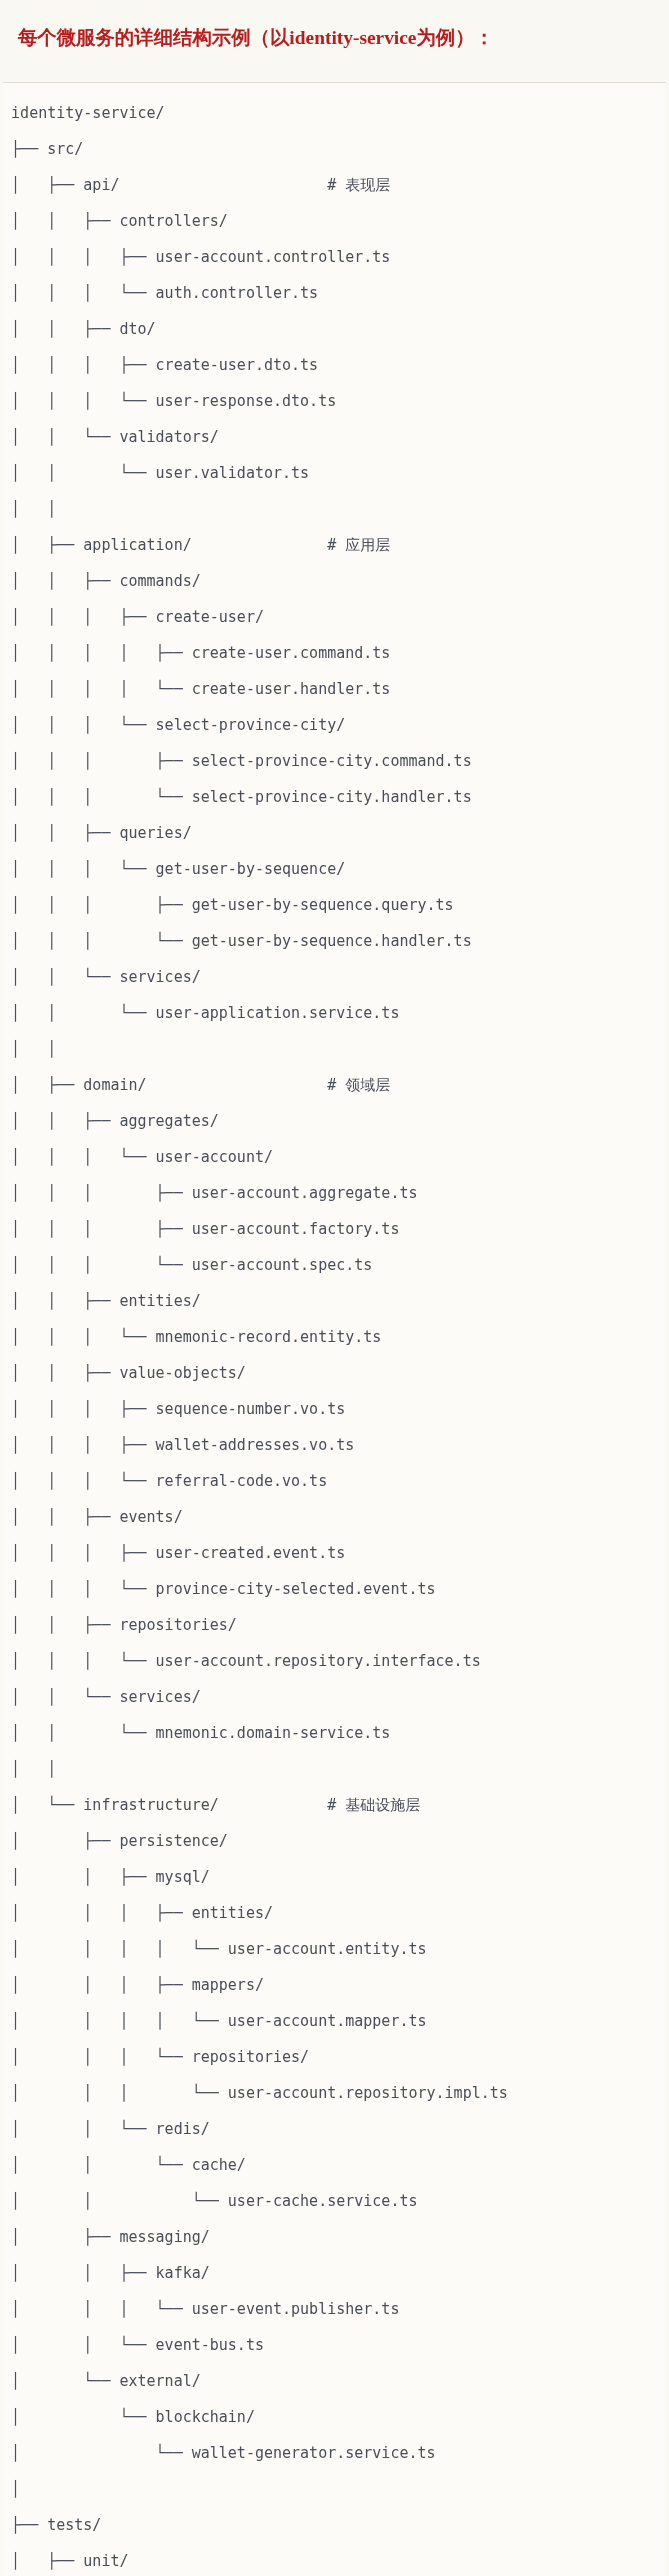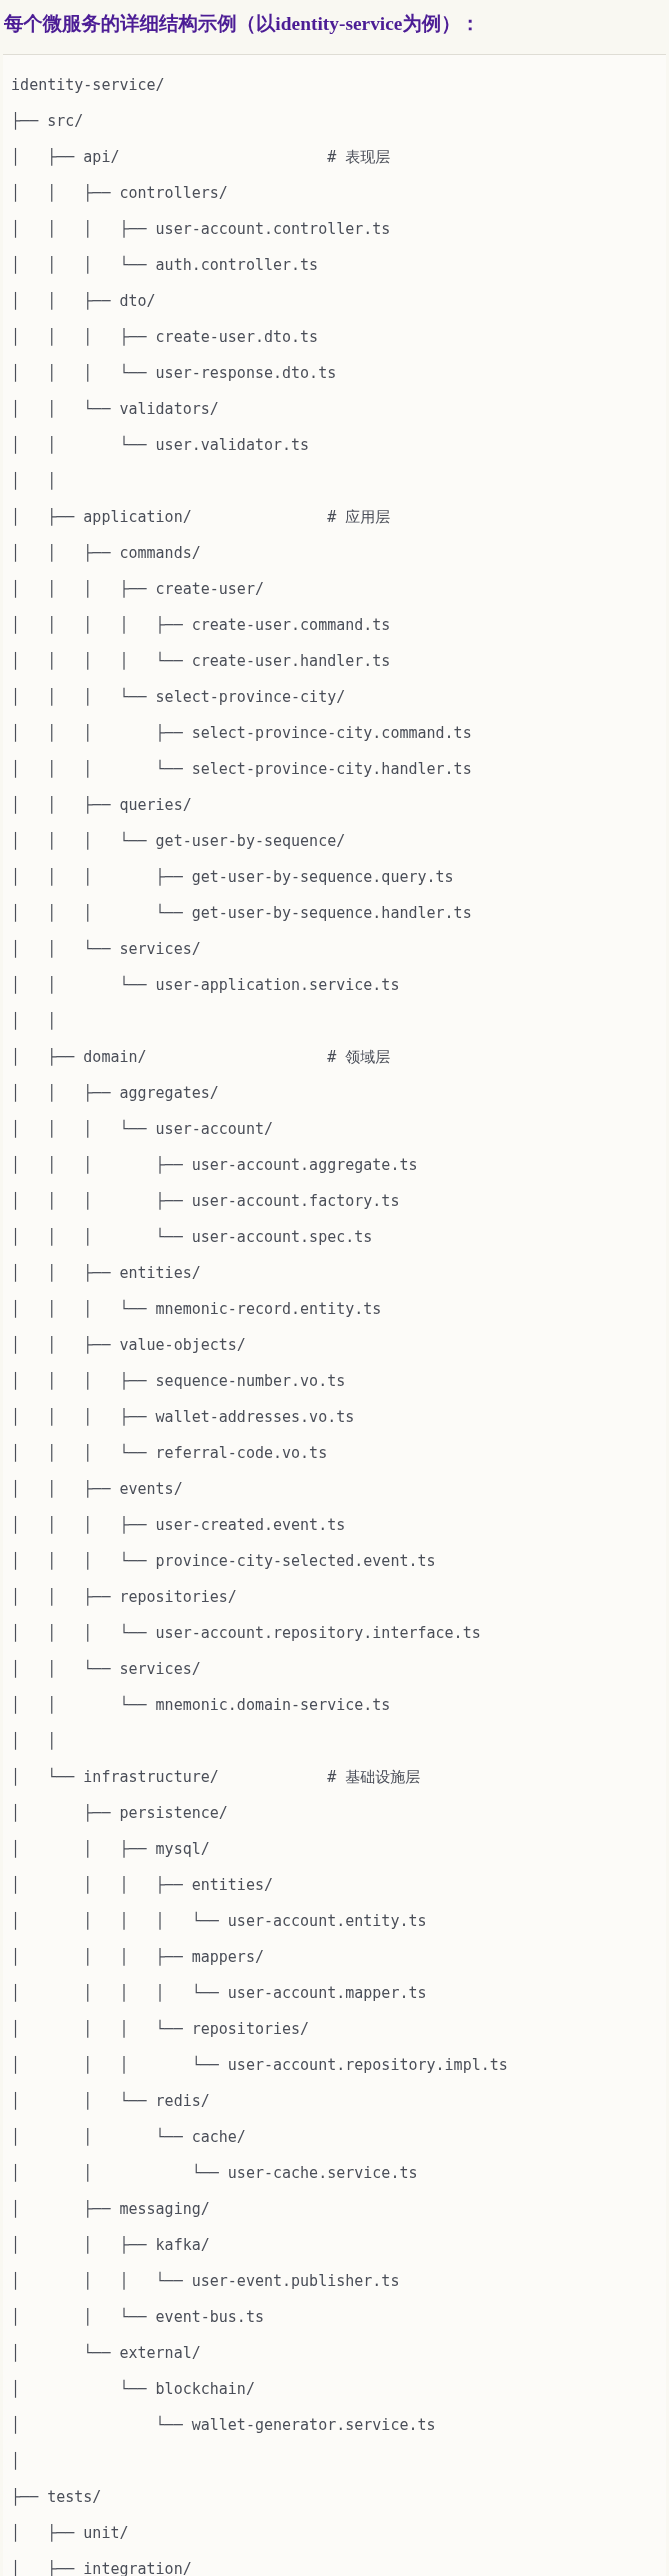--- a/index.html
+++ b/index.html
@@ -8,25 +8,25 @@
     min-height: 2576px;
     background: #F9F8F2;
     color: #24221D;
     font-family: "Liberation Serif", "DejaVu Serif", serif;
     box-sizing: border-box;
   }
   .header {
     padding: 7.5px 5px 12px 1.9px;
   }
   .title {
-    margin: 2px;
+    margin: 16px;
     font-size: 19.4px;
     line-height: 27.5px;
     font-weight: 700;
-    color: #4c1d95;
+    color: #b91c1c;
   }
   .tree {
     margin: 3px;
     padding: 12px 8.8px 9.4px 8.1px;
     background: #FCFBF8;
     border-top: 1.3px solid #DFDDD5;
     border-bottom: 1.3px solid #DFDDD5;
     font-family: "DejaVu Sans Mono", "Liberation Mono", monospace;
     font-size: 15px;
     line-height: 36px;

